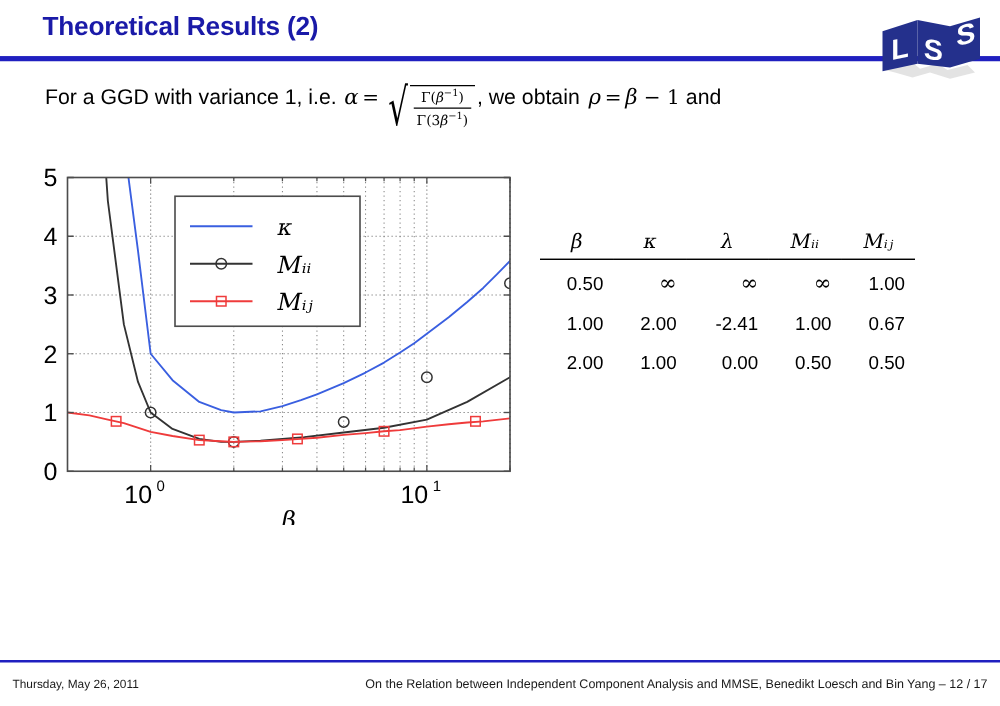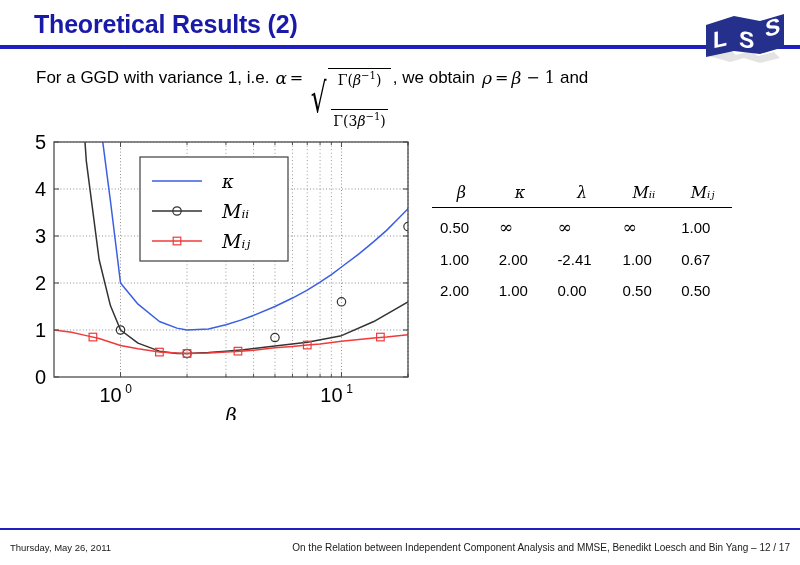--- a/index.html
+++ b/index.html
@@ -14,21 +14,21 @@
     font-family: "Liberation Sans", sans-serif;
     color: #000000;
     overflow: hidden;
   }
 
   
   #slide-title {
     position: absolute;
     left: 34px;
     top: 10px;
-    font-size: 25px;
+    font-size: 21px;
     font-weight: bold;
     color: #1a1aa8;
     letter-spacing: -0.2px;
     white-space: nowrap;
   }
   #title-rule {
     position: absolute;
     left: 0px;
     top: 45px;
     width: 800px;
@@ -82,24 +82,23 @@
     padding: 1px 3px 0 3px;
     display: flex;
     flex-direction: column;
     align-items: center;
     justify-content: center;
   }
   .frac {
     display: inline-flex;
     flex-direction: column;
     align-items: center;
-    font-size: 14px;
+    font-size: 11px;
     line-height: 1.15;
     font-family: "DejaVu Serif", serif;
-    gap: 20px;
   }
   .frac .num { padding: 0 2px 1px 2px; }
   .frac .den { padding: 1px 2px 0 2px; border-top: 1.1px solid #000; }
   .sup { font-size: 0.72em; vertical-align: super; }
 
   
   #chart-wrap {
     position: absolute;
     left: 20px;
     top: 130px;
@@ -122,21 +121,21 @@
     font-weight: normal;
     font-family: "DejaVu Serif", serif;
     font-style: italic;
     font-size: 16px;
     padding: 1px 8px 5px 8px;
     text-align: center;
     border-bottom: 1.3px solid #000;
   }
   #results-table td {
     padding: 7px 8px 7px 8px;
-    text-align: left;
+    text-align: right;
     white-space: nowrap;
   }
   #results-table tbody tr:first-child td { padding-top: 9px; }
   .inf { font-family: "DejaVu Serif", serif; font-size: 17px; }
 
   
   #footer-rule {
     position: absolute;
     left: 0px;
     top: 528px;

